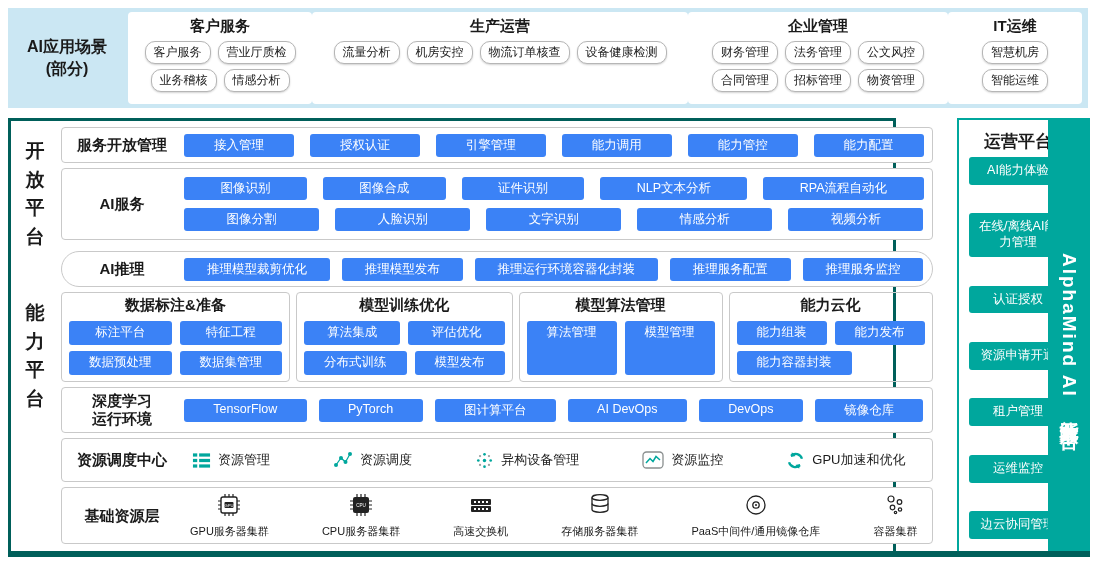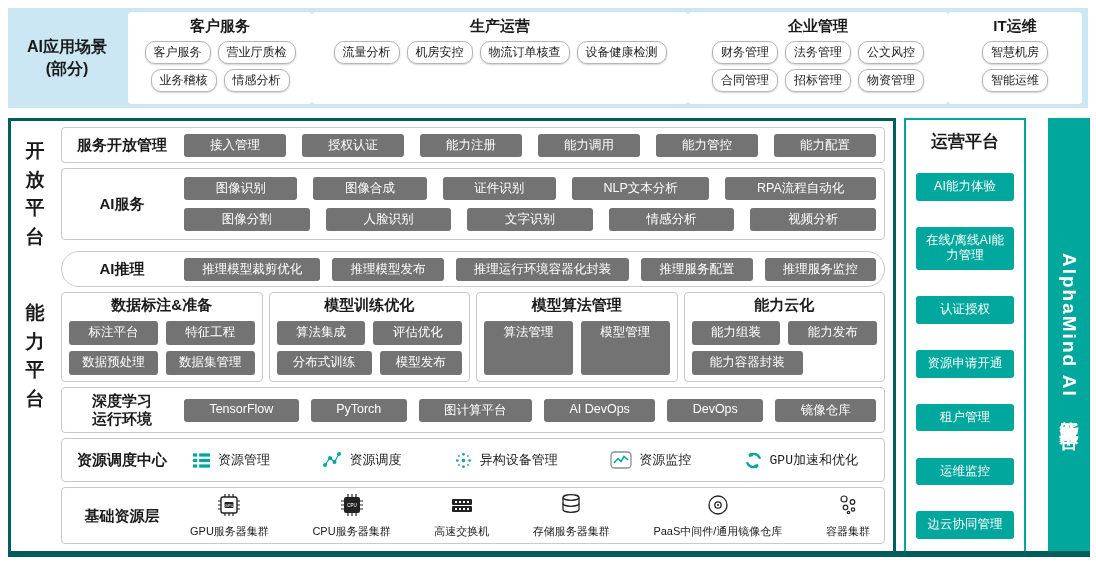--- a/index.html
+++ b/index.html
@@ -30,42 +30,42 @@
   .side-cap  { top:178px; }
   .sections { flex:1; display:flex; flex-direction:column; gap:5px; padding:6px 8px 4px 2px; }
   .section { border:1px solid #c9c9c9; border-radius:4px; display:flex; align-items:center;
     padding:4px 8px; gap:10px; background:#fff; }
   .s1{flex:0 0 36px;} .s2{flex:0 0 72px;} .s3{flex:0 0 36px; margin-top:6px;border-radius:18px;}
   .s5{flex:0 0 42px;} .s6{flex:0 0 44px;} .s7{flex:0 0 54px;}
   .sec-label { width:104px; flex:0 0 104px; text-align:center; font-weight:bold; font-size:15px; line-height:1.2; }
   .btn-row { flex:1; display:flex; gap:16px; }
   .btn-row.tight { gap:12px; }
   .btn-col { flex:1; display:flex; flex-direction:column; gap:8px; }
-  .tbtn { background:#737373; color:#fff; font-size:12.5px; text-align:center;
-    padding:3px 12px; border-radius:3px; white-space:nowrap; flex:1 1 auto; }
+  .tbtn { background:#3b82f6; color:#fff; font-size:12.5px; text-align:center;
+    padding:3px 20px; border-radius:3px; white-space:nowrap; flex:1 1 auto; }
   
   .col4 { flex:0 0 90px; display:flex; gap:6px; }
   .colbox { flex:1; border:1px solid #c9c9c9; border-radius:4px; padding:3px 7px 6px;
     display:flex; flex-direction:column; gap:6px; }
   .colbox .col-title { text-align:center; font-weight:bold; font-size:15px; }
   .colbox .btn-row { gap:8px; }
   .half { flex:0 0 60%; }
   .two-line div { display:block; }
   
   .icon-row { flex:1; display:flex; justify-content:space-between; align-items:center; padding:0 18px 0 8px; }
-  .sched-item { display:flex; align-items:center; gap:7px; font-size:13px;font-family:Liberation Mono, monospace; }
+  .sched-item { display:flex; align-items:center; gap:7px; font-size:13px; }
   .sched-item svg { display:block; }
   
   .res-row { flex:1; display:flex; justify-content:space-between; align-items:center; padding:0 6px; }
   .res-item { display:flex; flex-direction:column; align-items:center; gap:2px; }
   .res-item .res-label { font-size:11px; white-space:nowrap; }
   
-  .ops-col { position:absolute; left:904px; top:118px; width:122px; height:433px;
+  .ops-col { position:absolute; left:957px; top:118px; width:122px; height:433px;
     border:2px solid #00a79d; border-bottom:0; background:#fff; display:flex; flex-direction:column;
-    padding:10px 10px 12px; gap:16px; }
+    padding:10px 10px 12px; gap:0; }
   .ops-title { text-align:center; font-weight:bold; font-size:17px; margin-bottom:4px; }
   .ops-btns { flex:1; display:flex; flex-direction:column; justify-content:space-between; gap:8px; }
   .ops-btn { background:#00a79d; color:#fff; font-size:12.5px; text-align:center;
     padding:6px 4px; border-radius:3px; line-height:1.25; }
   
   .brand-bar { position:absolute; left:1048px; top:118px; width:42px; height:433px;
     background:#00a79d; display:flex; align-items:center; justify-content:center; }
   .brand-text { writing-mode:vertical-rl; text-orientation:mixed; color:#fff; font-weight:bold;
     font-size:19px; letter-spacing:2px; white-space:nowrap; }
   
@@ -146,21 +146,21 @@
     </div>
   </div>
 
   <div class="sections">
 
     <div class="section s1">
       <div class="sec-label">服务开放管理</div>
       <div class="btn-row">
         <span class="tbtn">接入管理</span>
         <span class="tbtn">授权认证</span>
-        <span class="tbtn">能力注册</span>
+        <span class="tbtn">引擎管理</span>
         <span class="tbtn">能力调用</span>
         <span class="tbtn">能力管控</span>
         <span class="tbtn">能力配置</span>
       </div>
     </div>
 
     <div class="section s2">
       <div class="sec-label">AI服务</div>
       <div class="btn-col">
         <div class="btn-row">

